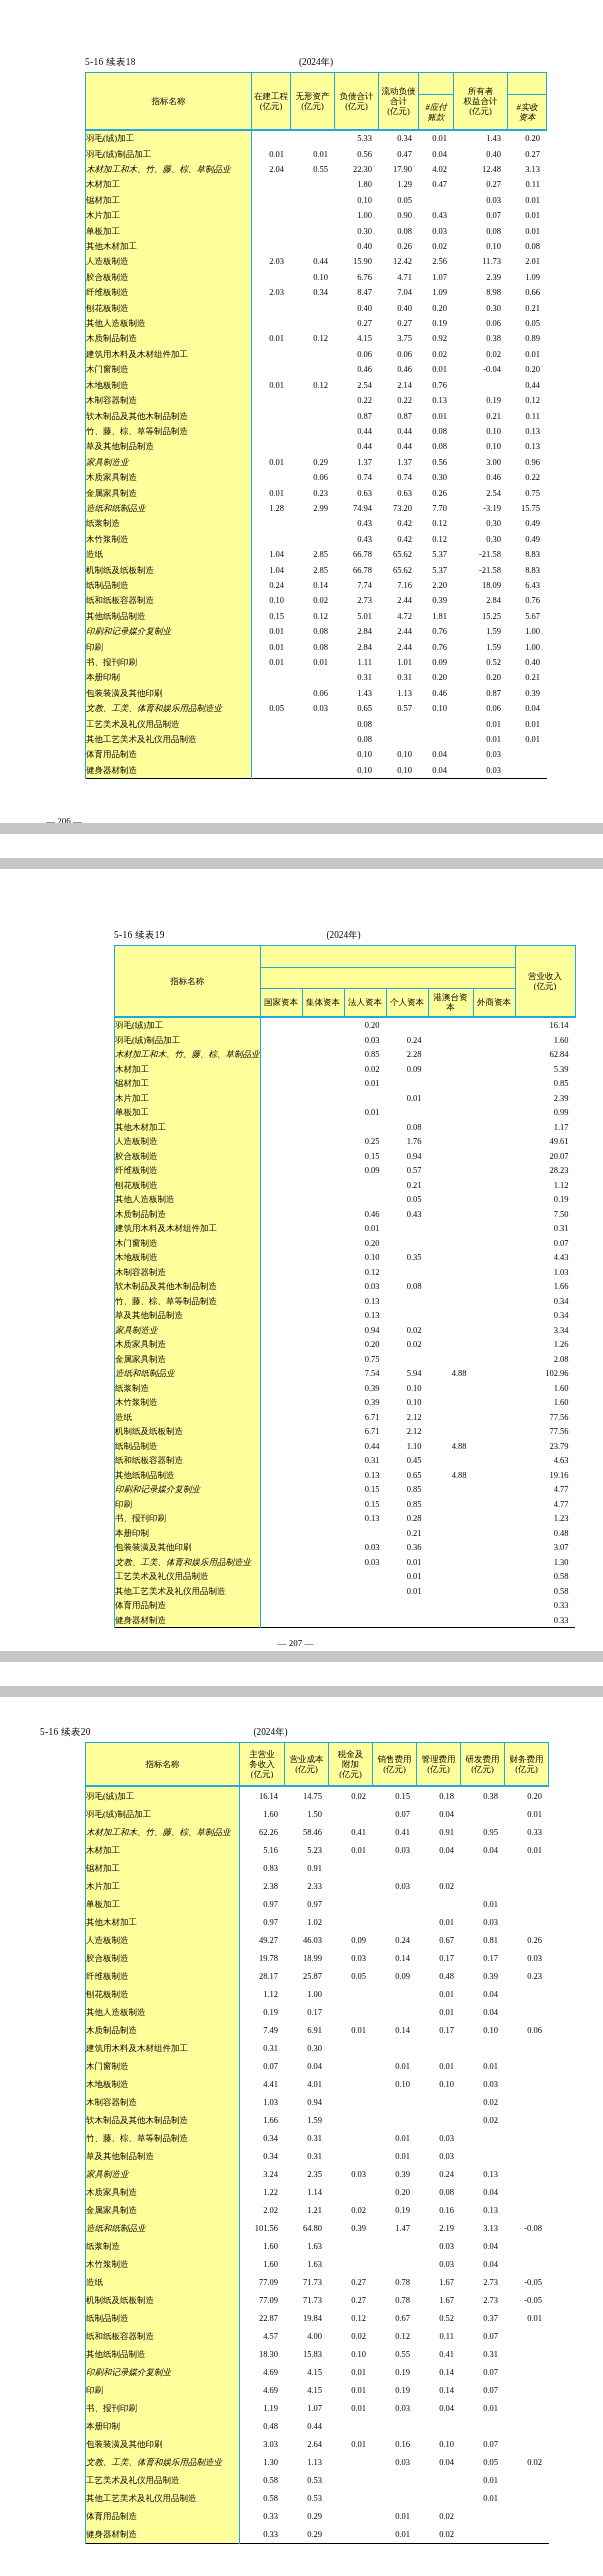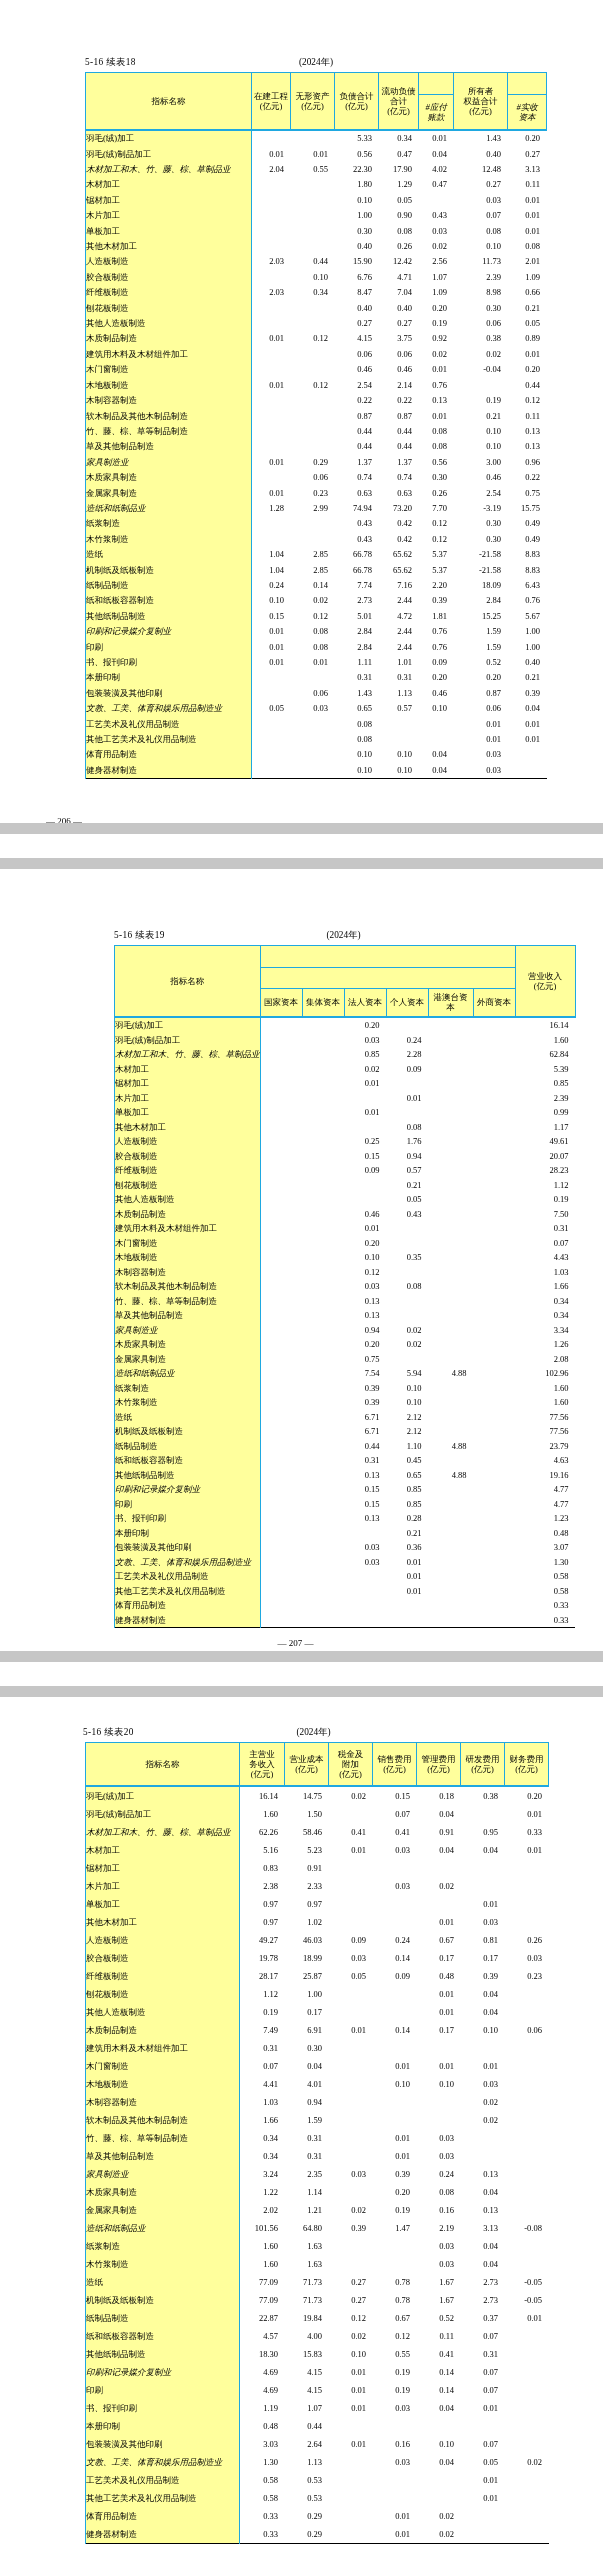--- a/index.html
+++ b/index.html
@@ -9,21 +9,21 @@
   .p2{height:782px;padding-top:60px;margin-left:29px;}
   .p3{height:879px;padding-top:29px;}
   .sep{width:604px;}
   .sep-bar{height:11.3px;background:#c6c6c6;}
   .sep-gap{height:23.4px;background:#ffffff;}
   .title-row{position:relative;height:13px;font-size:9.3px;margin-bottom:3.2px;}
   .title-row .tno{position:absolute;left:0;top:0;letter-spacing:0.4px;}
   .title-row .year{position:absolute;left:50%;transform:translateX(-50%);top:0;}
   .w1{margin-left:85px;width:462px;}
   .w2{margin-left:85px;width:459px;}
-  .w3{margin-left:83px;width:461px;}
+  .w3{margin-left:40px;width:461px;}
   table.t{border-collapse:collapse;table-layout:fixed;margin-left:85px;
           border-top:1.6px solid #000;border-bottom:1.6px solid #000;}
   .t th{background:#ffff9c;border:0.8px solid #1fa8e0;font-weight:normal;
         font-size:8.5px;text-align:center;vertical-align:middle;
         white-space:pre-line;line-height:1.2;padding:0 0.8px;}
   .t th.hb{border-bottom:2.4px double #1fa8e0;}
   .t td{padding:0;font-size:8.5px;}
   .t td.lbl{background:#ffff9c;border-left:0.8px solid #1fa8e0;border-right:0.8px solid #1fa8e0;
             white-space:nowrap;overflow:visible;}
   .t td.num{text-align:right;padding-right:6.5px;}

